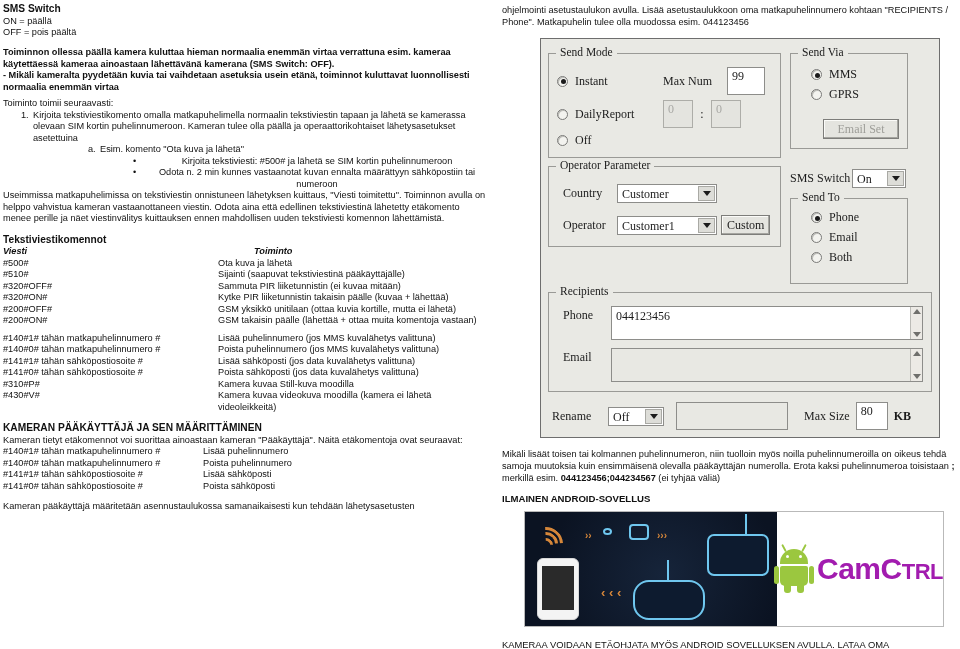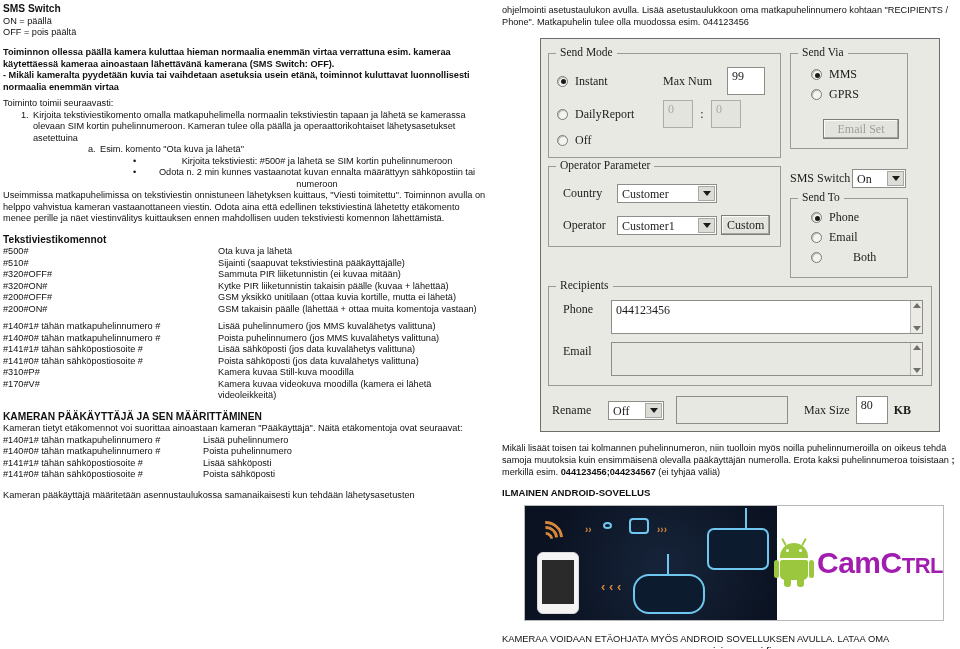--- a/index.html
+++ b/index.html
@@ -221,20 +221,24 @@
     </div>
 
     <div class="para">Useimmissa matkapuhelimissa on tekstiviestin onnistuneen lähetyksen kuittaus, "Viesti toimitettu". Toiminnon avulla on helppo vahvistua kameran vastaanottaneen viestin. Odota aina että edellinen tekstiviestinä lähetetty etäkomento menee perille ja näet viestinvälitys kuittauksen ennen mahdollisen uuden tekstiviesti komennon lähettämistä.</div>
 
     <div class="gap6"></div>
 
     <div class="ttl">Tekstiviestikomennot</div>
 
     <table class="cmd-tbl">
       <tbody>
+        <tr class="hdr">
+          <td class="c1">Viesti</td>
+          <td class="c2">Toiminto</td>
+        </tr>
         <tr>
             <td class="c1">#500#</td>
             <td class="c2">Ota kuva ja lähetä</td>
           </tr>
         <tr>
             <td class="c1">#510#</td>
             <td class="c2">Sijainti (saapuvat tekstiviestinä pääkäyttäjälle)</td>
           </tr>
         <tr>
             <td class="c1">#320#OFF#</td>
@@ -269,21 +273,21 @@
           </tr>
         <tr>
             <td class="c1">#141#0# tähän sähköpostiosoite #</td>
             <td class="c2">Poista sähköposti (jos data kuvalähetys valittuna)</td>
           </tr>
         <tr>
             <td class="c1">#310#P#</td>
             <td class="c2">Kamera kuvaa Still-kuva moodilla</td>
           </tr>
         <tr>
-            <td class="c1">#170#V#</td>
+            <td class="c1">#430#V#</td>
             <td class="c2">Kamera kuvaa videokuva moodilla (kamera ei lähetä videoleikkeitä)</td>
           </tr>
       </tbody>
     </table>
 
     <div class="gap6"></div>
 
     <div class="ttl">KAMERAN PÄÄKÄYTTÄJÄ JA SEN MÄÄRITTÄMINEN</div>
     <div class="l">Kameran tietyt etäkomennot  voi suorittaa ainoastaan kameran "Pääkäyttäjä". Näitä etäkomentoja ovat seuraavat:</div>
 
@@ -393,21 +397,21 @@
           <div class="grp" style="margin-top:10px;">
             <div class="cap">Send To</div>
             <div class="radio-line" style="padding-left:12px;margin-top:0;">
               <span class="radio on"></span>
               <span class="rlbl">Phone</span>
             </div>
             <div class="radio-line" style="padding-left:12px;">
               <span class="radio"></span>
               <span class="rlbl">Email</span>
             </div>
-            <div class="radio-line" style="padding-left:12px;margin-bottom:3px;gap:24px;">
+            <div class="radio-line" style="padding-left:12px;margin-bottom:9px;">
               <span class="radio"></span>
               <span class="rlbl">Both</span>
             </div>
           </div>
         </div>
       </div>
 
       <div class="grp">
         <div class="cap">Recipients</div>
 

